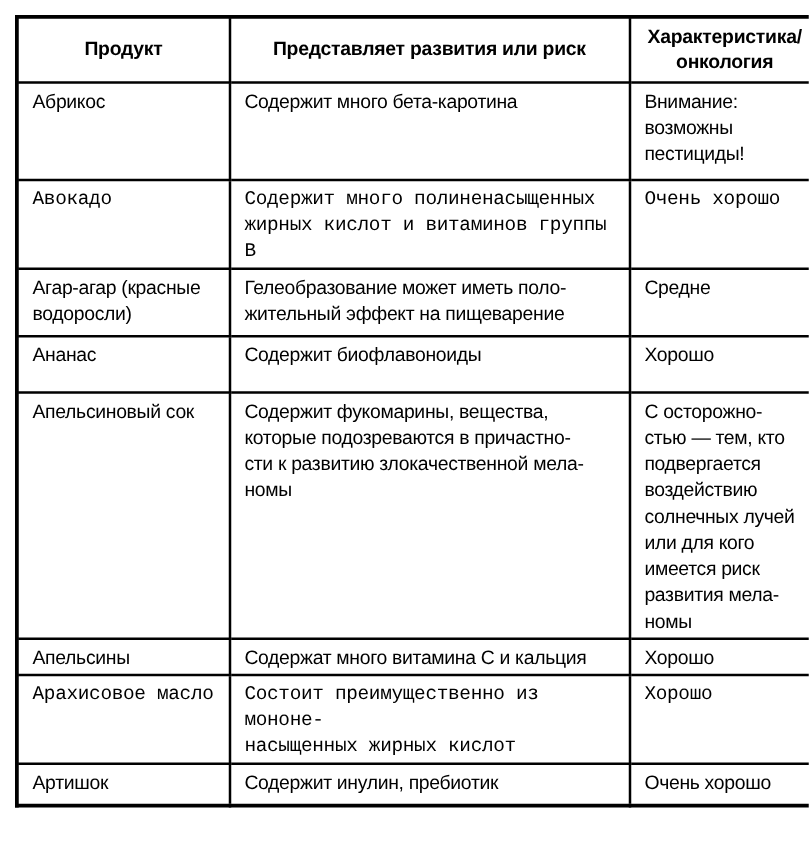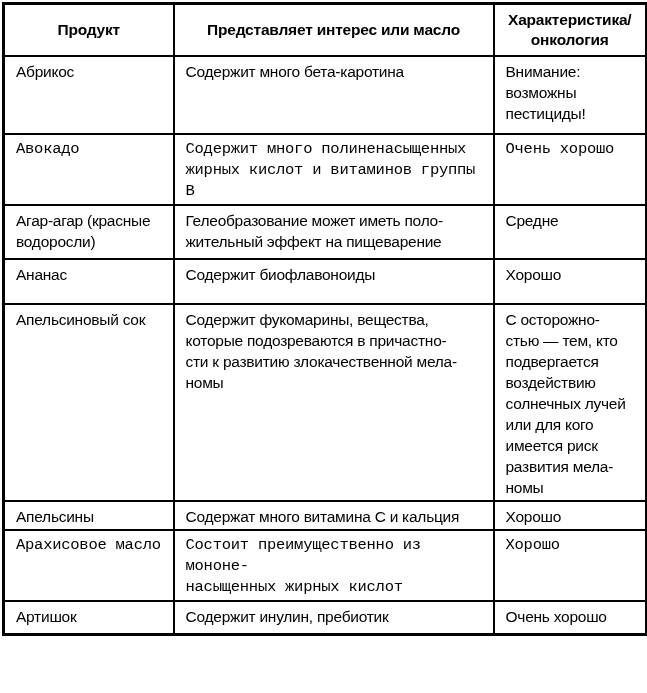--- a/index.html
+++ b/index.html
@@ -7,21 +7,21 @@
     padding: 0;
     background: #ffffff;
     width: 647px;
     height: 693px;
     overflow: hidden;
   }
   .page {
     width: 647px;
     height: 693px;
     box-sizing: border-box;
-    padding: 2px;
+    padding: 12px;
     background: #ffffff;
   }
   table.food-table {
     border-collapse: collapse;
     table-layout: fixed;
     width: 643px;
     font-family: "Liberation Sans", "DejaVu Sans", sans-serif;
     color: #000000;
     background: #ffffff;
     border: 3px solid #000000;
@@ -74,21 +74,21 @@
 <div class="page">
   <table class="food-table">
     <colgroup>
       <col class="c1">
         <col class="c2">
         <col class="c3">
     </colgroup>
     <thead>
       <tr class="hdr">
         <th>Продукт</th>
-        <th>Представляет интерес или масло</th>
+        <th>Представляет развития или риск</th>
         <th>Характеристика/
 онкология</th>
       </tr>
     </thead>
     <tbody>
       <tr class="r0">
         <td>Абрикос</td>
         <td>Содержит много бета-каротина</td>
         <td>Внимание:
 возможны

